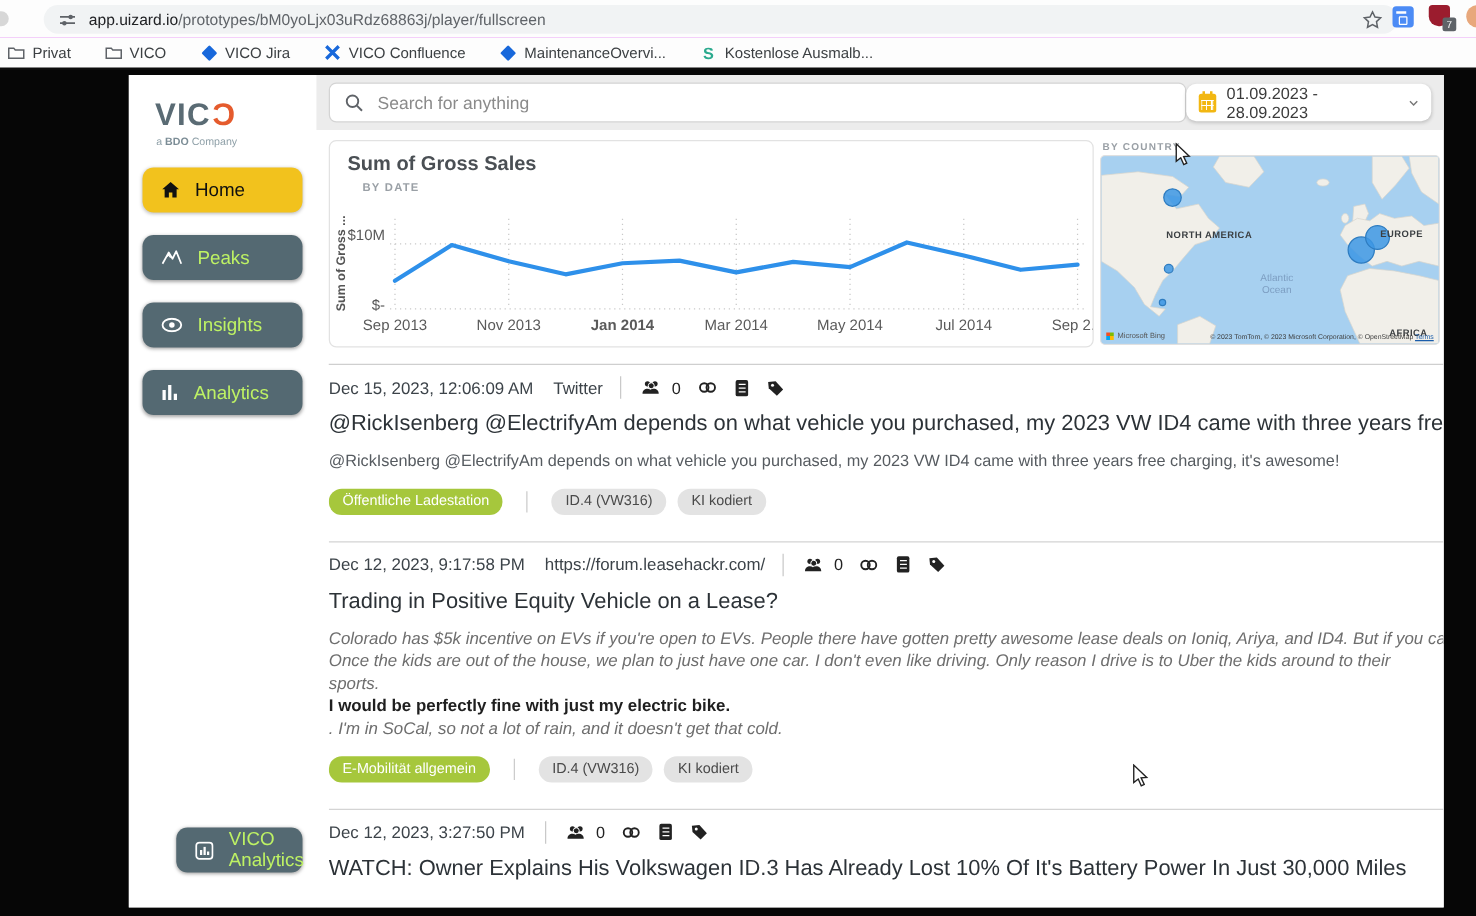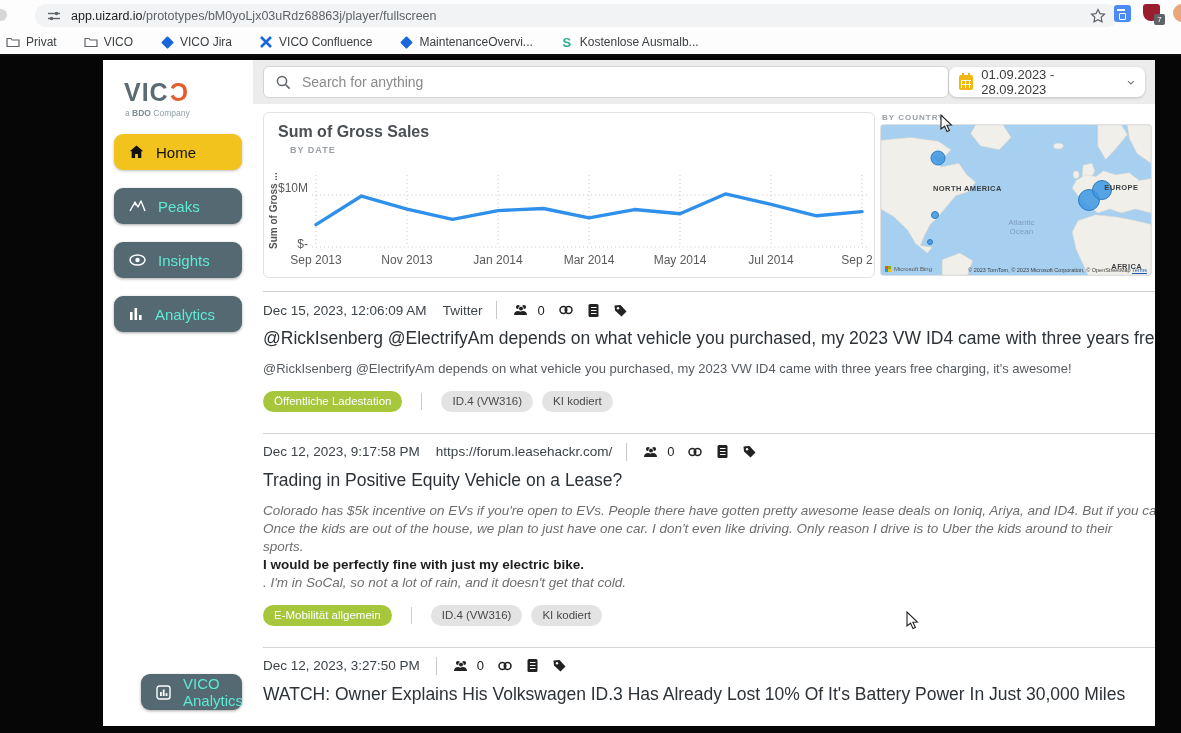--- a/index.html
+++ b/index.html
@@ -34,24 +34,24 @@
   .app { position:absolute; left:103px; top:4px; width:1052px; height:666px; background:#fff; display:flex; overflow:hidden; }
 
   
   .sidebar { width:150px; flex:none; position:relative; background:#fff; }
   .logo { margin:20px 0 0 21px; }
   .logo-main { font-size:25px; font-weight:bold; color:#5a6b74; letter-spacing:1px; line-height:1; }
   .logo-c { color:#e55b2d; display:inline-block; transform:scaleX(-1); }
   .logo-sub { font-size:8.5px; color:#8fa0a8; margin:3px 0 0 1px; }
   .logo-sub b { color:#7c8d96; }
   .nav { margin-top:16px; padding:0 11px; display:flex; flex-direction:column; gap:18px; }
-  .nav-btn { height:36px; border-radius:9px; background:#546972; color:#5eead4; display:flex; align-items:center; padding-left:15px; gap:12px; font-size:15px; box-shadow:0 1px 3px rgba(0,0,0,.35); cursor:pointer; }
+  .nav-btn { height:36px; border-radius:9px; background:#546972; color:#bef264; display:flex; align-items:center; padding-left:15px; gap:12px; font-size:15px; box-shadow:0 1px 3px rgba(0,0,0,.35); cursor:pointer; }
   .nav-btn.active { background:#f2c21d; color:#101010; box-shadow:0 1px 3px rgba(0,0,0,.25); }
   .nav-btn svg { flex:none; }
-  .sidebar-footer { position:absolute; left:11px; right:11px; bottom:16px;padding-left:27px; }
+  .sidebar-footer { position:absolute; left:11px; right:11px; bottom:28px;padding-left:27px; }
 
   
   .main { flex:1; position:relative; background:#fff; overflow:hidden; }
   .topbar { position:absolute; top:0; left:0; right:0; height:44px; background:#ececec; display:flex; align-items:center; padding:0 10px; }
   .search { width:702px; height:32px; background:#fff; border:1px solid #d4d4d4; border-radius:6px; display:flex; align-items:center; padding:0 12px; gap:11px; }
   .search input { border:none; outline:none; flex:1; font-size:14px; color:#555; font-family:"Liberation Sans",sans-serif; background:transparent; }
   .search input::placeholder { color:#8a8a8a; }
   .date-pill { margin-left:auto; height:30px; background:#fff; border-radius:8px; box-shadow:0 1px 3px rgba(0,0,0,.18); display:flex; align-items:center; padding:0 10px; gap:8px; font-size:13px; color:#3b3b3b; cursor:pointer; }
   .cal-icon { width:15px; height:15px; background:#f2b712; border-radius:2px; position:relative; }
   .cal-icon:before { content:""; position:absolute; left:2px; right:2px; top:5px; bottom:2px; background:
@@ -275,21 +275,21 @@
                 <line x1="460.66666666666663" y1="8" x2="460.66666666666663" y2="80" stroke="#c9c9c9" stroke-width="1" stroke-dasharray="1 3"></line>
                 <line x1="552" y1="8" x2="552" y2="80" stroke="#c9c9c9" stroke-width="1" stroke-dasharray="1 3"></line>
                 <line x1="0" y1="28" x2="560" y2="28" stroke="#c9c9c9" stroke-width="1" stroke-dasharray="1 3"></line>
                 <line x1="0" y1="80" x2="560" y2="80" stroke="#c9c9c9" stroke-width="1" stroke-dasharray="1 3"></line>
                 <polyline points="4,57.64 49.666666666666664,29.039999999999992 95.33333333333333,42.04 141,52.44 186.66666666666666,43.6 232.33333333333331,41.519999999999996 278,50.88 323.66666666666663,42.559999999999995 369.3333333333333,46.72 415,26.96 460.66666666666663,37.36 506.3333333333333,48.8 552,44.64" fill="none" stroke="#2e90ea" stroke-width="3.4" stroke-linejoin="round" stroke-linecap="round"></polyline>
               </svg>
           </div>
           <div class="xticks" id="xticks">
               <span style="left: 0.714286%;">Sep 2013</span>
               <span style="left: 17.0238%;">Nov 2013</span>
-              <span style="left: 33.3333%;">Jan 2014</span>
+              <span style="left: 33.3333%; font-weight: bold;">Jan 2014</span>
               <span style="left: 49.6429%;">Mar 2014</span>
               <span style="left: 65.9524%;">May 2014</span>
               <span style="left: 82.2619%;">Jul 2014</span>
               <span style="left: 98.5714%;">Sep 2...</span>
             </div>
         </section>
 
         <section class="map-card">
           <div class="by-country">BY COUNTRY</div>
           <div class="map-box">

